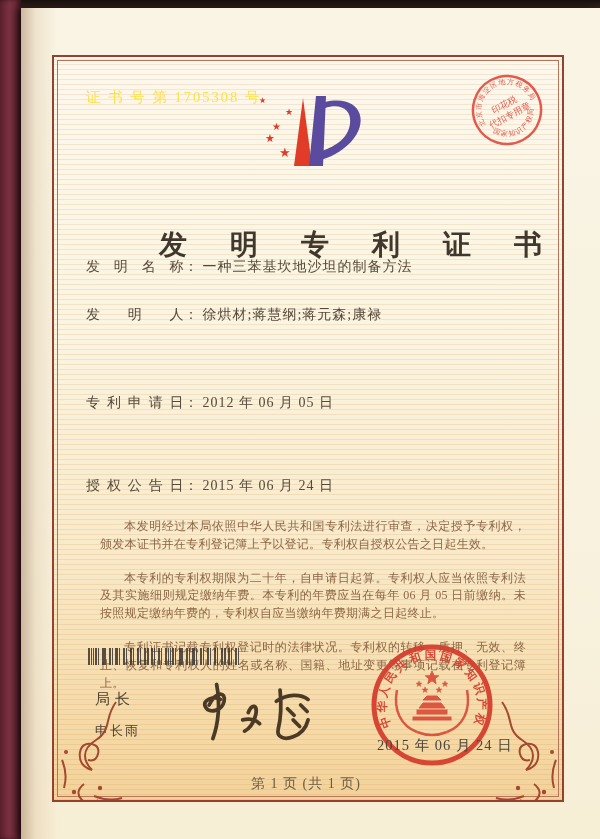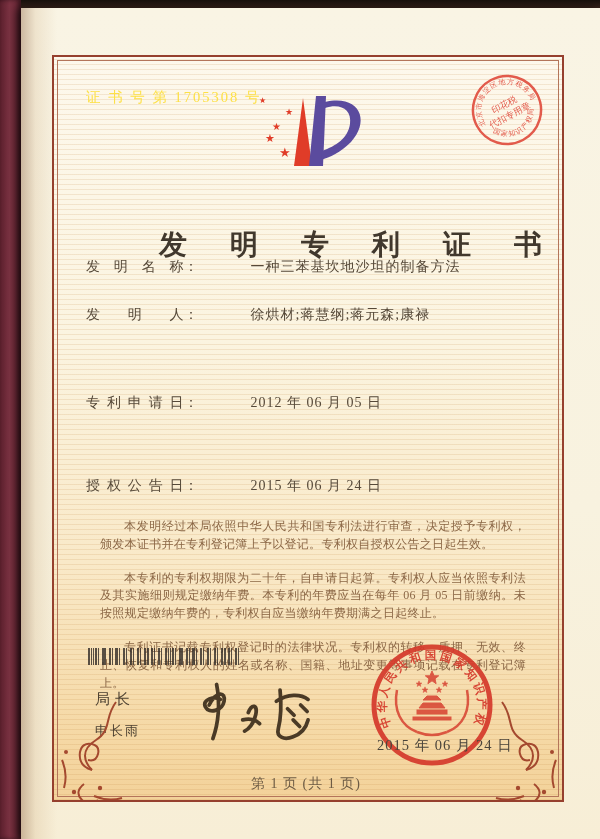--- a/index.html
+++ b/index.html
@@ -32,21 +32,21 @@
   .frame-inner{position:absolute;left:3px;top:3px;right:3px;bottom:3px;
     border:1px solid #b4755a;pointer-events:none;}
   
   .cert-number{position:absolute;left:86px;top:88px;font-size:14.5px;color:#fde047;letter-spacing:2px;}
   .logo{position:absolute;left:245px;top:94px;}
   .title{position:absolute;left:52px;top:185px;width:508px;text-align:right;
     font-size:28px;font-weight:bold;color:#41382d;letter-spacing:18px;text-indent:18px;margin-top:41px;}
   .f-row{position:absolute;left:86px;width:460px;font-size:14px;color:#564939;letter-spacing:.5px;white-space:nowrap;}
   .f-label{display:inline-block;width:98px;text-align:justify;text-align-last:justify;vertical-align:top;}
   .f-colon{display:inline-block;margin-right:4px;}
-  .f-value{letter-spacing:1px;margin-left:48px;}
+  .f-value{letter-spacing:1px;}
   .body-text{position:absolute;left:84px;top:502px;width:458px;}
   .body-text p{margin:16px;font-size:12px;line-height:17.8px;color:#8b6746;
     text-indent:2em;text-align:justify;letter-spacing:.3px;}
   .barcode{position:absolute;left:88px;top:648px;width:151px;height:17px;opacity:.82;
     background:
       repeating-linear-gradient(90deg,#36302b 0 2px,transparent 2px 3px,#36302b 3px 4px,transparent 4px 7px),
       repeating-linear-gradient(90deg,transparent 0 5px,#36302b 5px 6px,transparent 6px 11px);}
   .signer-title{position:absolute;left:95px;top:690px;font-size:15px;color:#4c4031;letter-spacing:5px;
     font-family:Liberation Mono, monospace;}
   .signer-name{position:absolute;left:95px;top:722px;font-size:13px;color:#4c4031;letter-spacing:2px;

